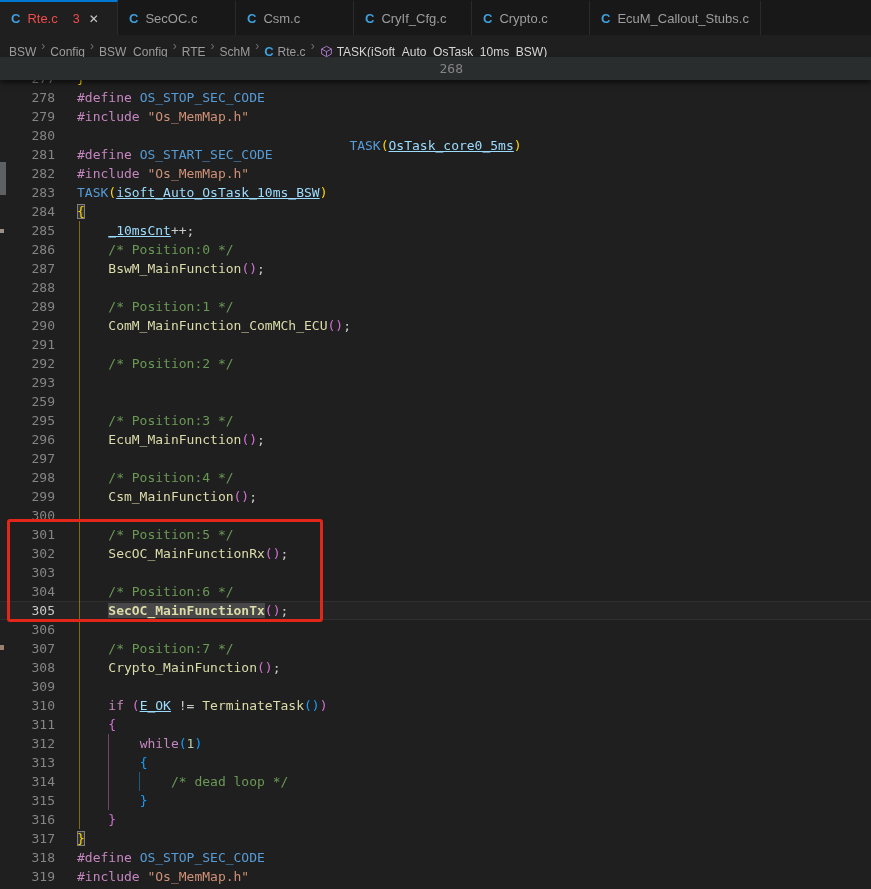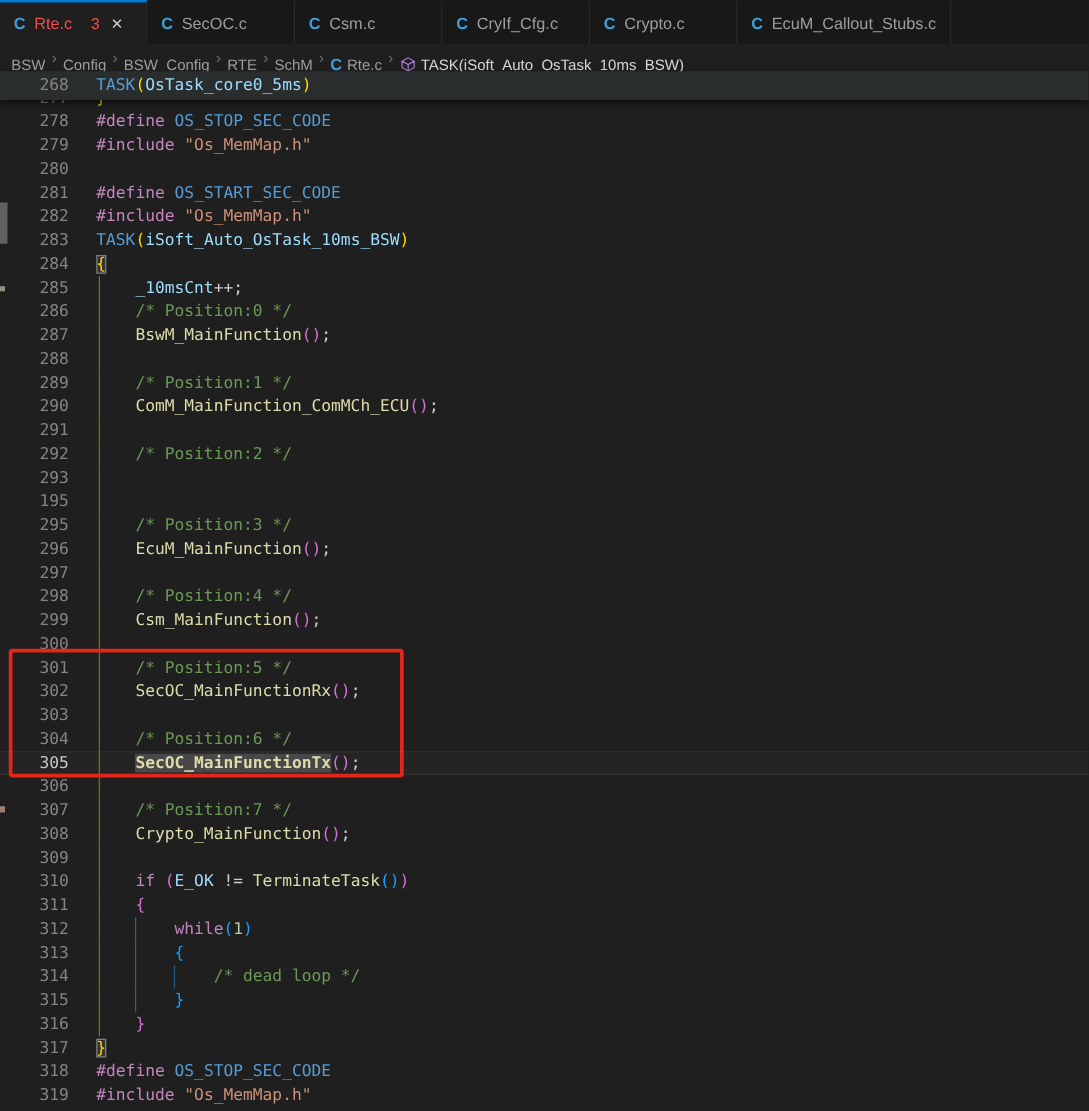--- a/index.html
+++ b/index.html
@@ -39,32 +39,33 @@
   .ln { width:55px; text-align:right; color:#858585; flex:0 0 55px; cursor:pointer; }
   .ln-spacer { flex:0 0 22px; }
   .code-text { white-space:pre; color:#cccccc; }
 
   
   .sticky {
     position:relative; z-index:6;
     display:flex; align-items:center; height:23px; line-height:23px;
     background:#2a2d2e; box-shadow:0 3px 5px rgba(0,0,0,.55);
     cursor:pointer;
+    flex-direction:column;
   }
 
   
   .editor { position:relative; z-index:1; }
   .partial-clip { height:8px; overflow:hidden; position:relative; }
   .partial-clip .row { margin-top:-11px; }
   .row { position:relative; display:flex; height:19px; line-height:19px; }
   .row-current { background:rgba(255,255,255,0.025); box-shadow:inset 0 1px 0 #2f2f30, inset 0 -1px 0 #2f2f30; }
 
   .tk-kw { color:#c586c0; }
   .tk-mac { color:#569cd6; }
-  .tk-var { color:#9cdcfe; }
+  .tk-var { color:#9cdcfe;text-decoration:underline; }
   .tk-fn { color:#dcdcaa;text-align:right; }
   .tk-str { color:#ce9178; }
   .tk-cm { color:#6a9955; }
   .tk-num { color:#b5cea8; }
   .tk-pl { color:#cccccc; }
   .tk-b1 { color:#ffd700; }
   .tk-b2 { color:#d670d6; }
   .tk-b3 { color:#179fff; }
   .tk-box { outline:1px solid #7f7f7f; outline-offset:-1px; background:rgba(120,120,120,0.22); }
   .tk-hl { background:rgba(125,125,125,0.42);font-weight:bold; }
@@ -252,21 +253,21 @@
         <span class="ln-spacer"></span>
         <span class="code-text"><span class="tk-pl">    </span><span class="tk-cm">/* Position:2 */</span></span>
       </div>
       <div class="row">
         <span class="g g-y"></span>
         <span class="ln">293</span>
         <span class="ln-spacer"></span>
       </div>
       <div class="row">
         <span class="g g-y"></span>
-        <span class="ln">195</span>
+        <span class="ln">259</span>
         <span class="ln-spacer"></span>
         <span class="code-text"></span>
       </div>
       <div class="row">
         <span class="g g-y"></span>
         <span class="ln">295</span>
         <span class="ln-spacer"></span>
         <span class="code-text"><span class="tk-pl">    </span><span class="tk-cm">/* Position:3 */</span></span>
       </div>
       <div class="row">

